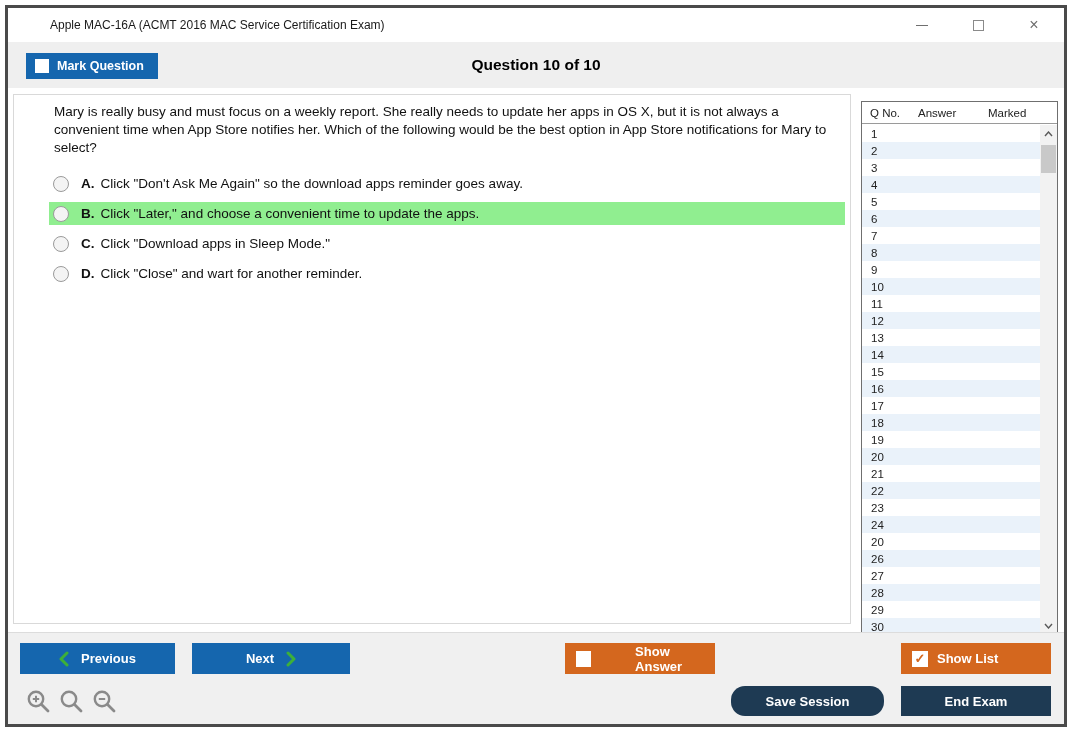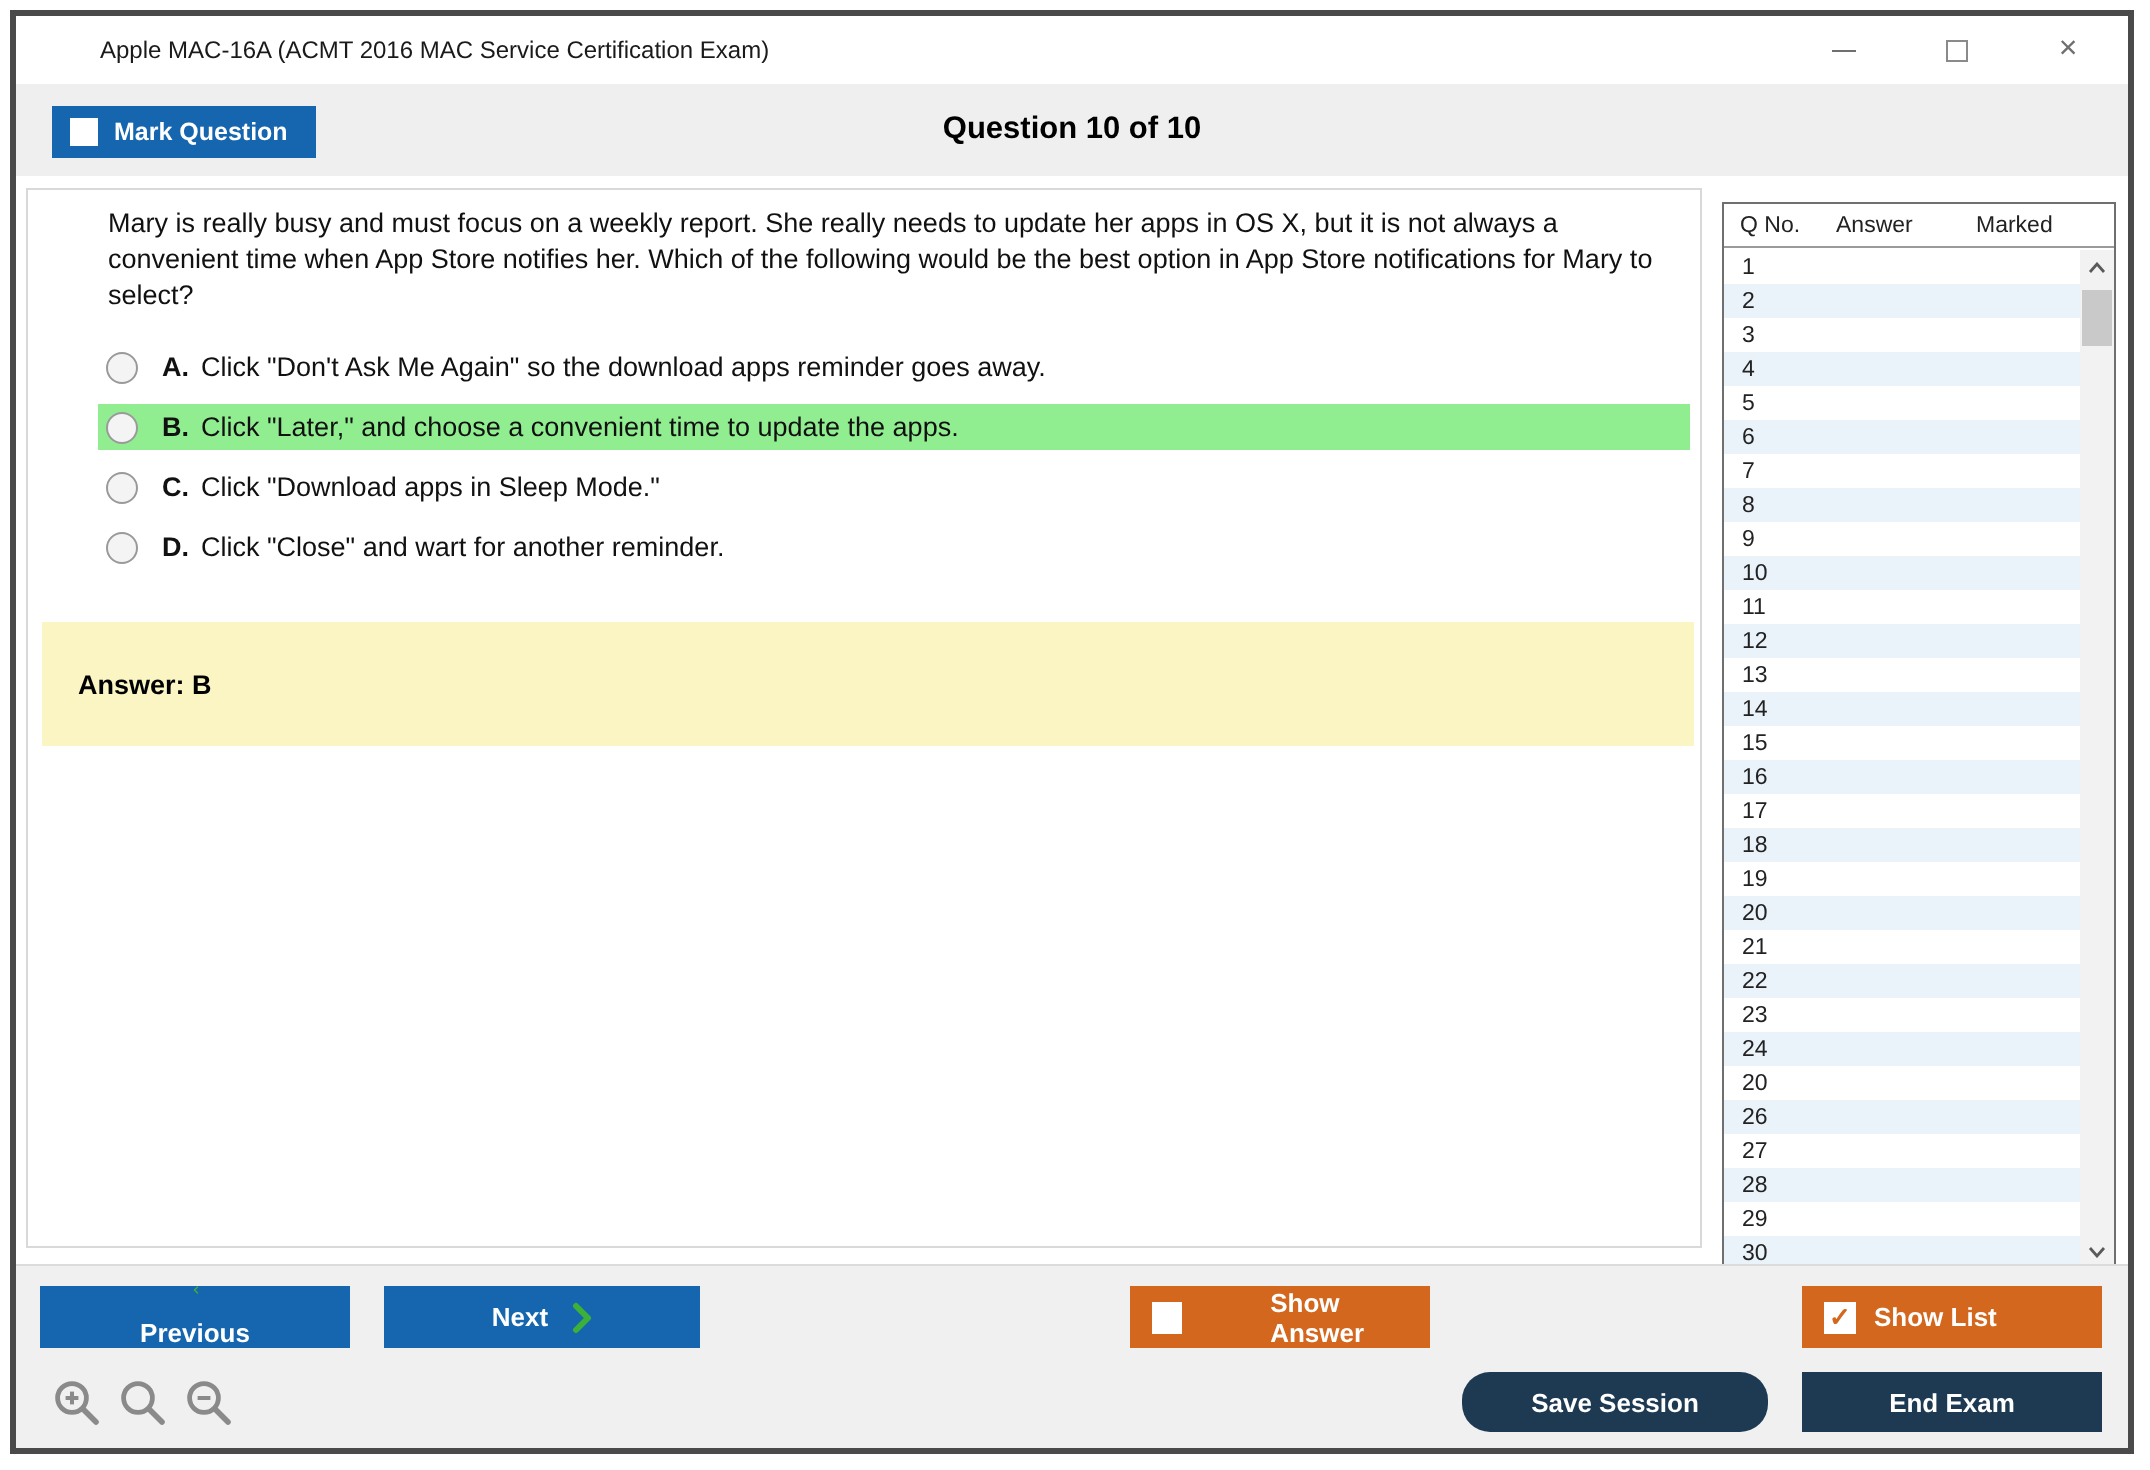--- a/index.html
+++ b/index.html
@@ -51,21 +51,21 @@
   .sb-arrow { position:absolute; left:0; width:17px; height:17px; display:flex; align-items:center; justify-content:center; cursor:pointer; }
   .sb-up { top:0; } .sb-down { bottom:0; }
   .sb-thumb { position:absolute; left:1px; top:20px; width:15px; height:28px; background:#c9c9c9; cursor:pointer; }
 
   
   .bottombar { position:absolute; left:0; top:624px; right:0; height:95px; background:#f0f0f0; border-top:1px solid #dcdcdc; }
   .btn { position:absolute; height:31px; display:flex; align-items:center; color:#fff; font-size:13px; font-weight:bold; cursor:pointer; }
   .btn-blue { background:#1566ae; justify-content:center; gap:12px; }
   .btn-orange { background:#d4671e; padding-left:11px; gap:9px; }
   .btn-navy { background:#1e3a53; justify-content:center; height:30px; }
-  .prev { left:12px; top:10px; width:155px;flex-direction:column; }
+  .prev { left:12px; top:10px; width:155px; }
   .next { left:184px; top:10px; width:158px; }
   .show-answer { left:557px; top:10px; width:150px;gap:44px; }
   .review { left:723px; top:10px; width:153px; }
   .show-list { left:893px; top:10px; width:150px; }
   .save-session { left:723px; top:53px; width:153px;border-radius:14px; }
   .end-exam { left:893px; top:53px; width:150px; }
   .cb16 { width:16px; height:16px; background:#fff; display:flex; align-items:center; justify-content:center; font-size:13px; font-weight:bold; color:#d4671e; }
   .tri-up { position:absolute; right:13px; top:12px; width:0; height:0; border-left:6px solid transparent; border-right:6px solid transparent; border-bottom:7px solid #7d8d99; }
   .zoom-icons { position:absolute; left:18px; top:56px; display:flex; gap:7px; }
   .zoom-icons svg { cursor:pointer; }
@@ -119,23 +119,20 @@
           <span class="opt-letter">C.</span>
           <span class="opt-text">Click "Download apps in Sleep Mode."</span>
         </div>
         <div class="option-row">
           <span class="radio"></span>
           <span class="opt-letter">D.</span>
           <span class="opt-text">Click "Close" and wart for another reminder.</span>
         </div>
       </div>
 
-      <div class="answer-box">
-        <span>Answer: B</span>
-      </div>
     </div>
 
     <div class="sidebar">
       <div class="list-header">
         <span class="lh-q">Q No.</span>
         <span class="lh-a">Answer</span>
         <span class="lh-m">Marked</span>
       </div>
       <div class="list-body" id="list-body">
   <div class="qrow">

